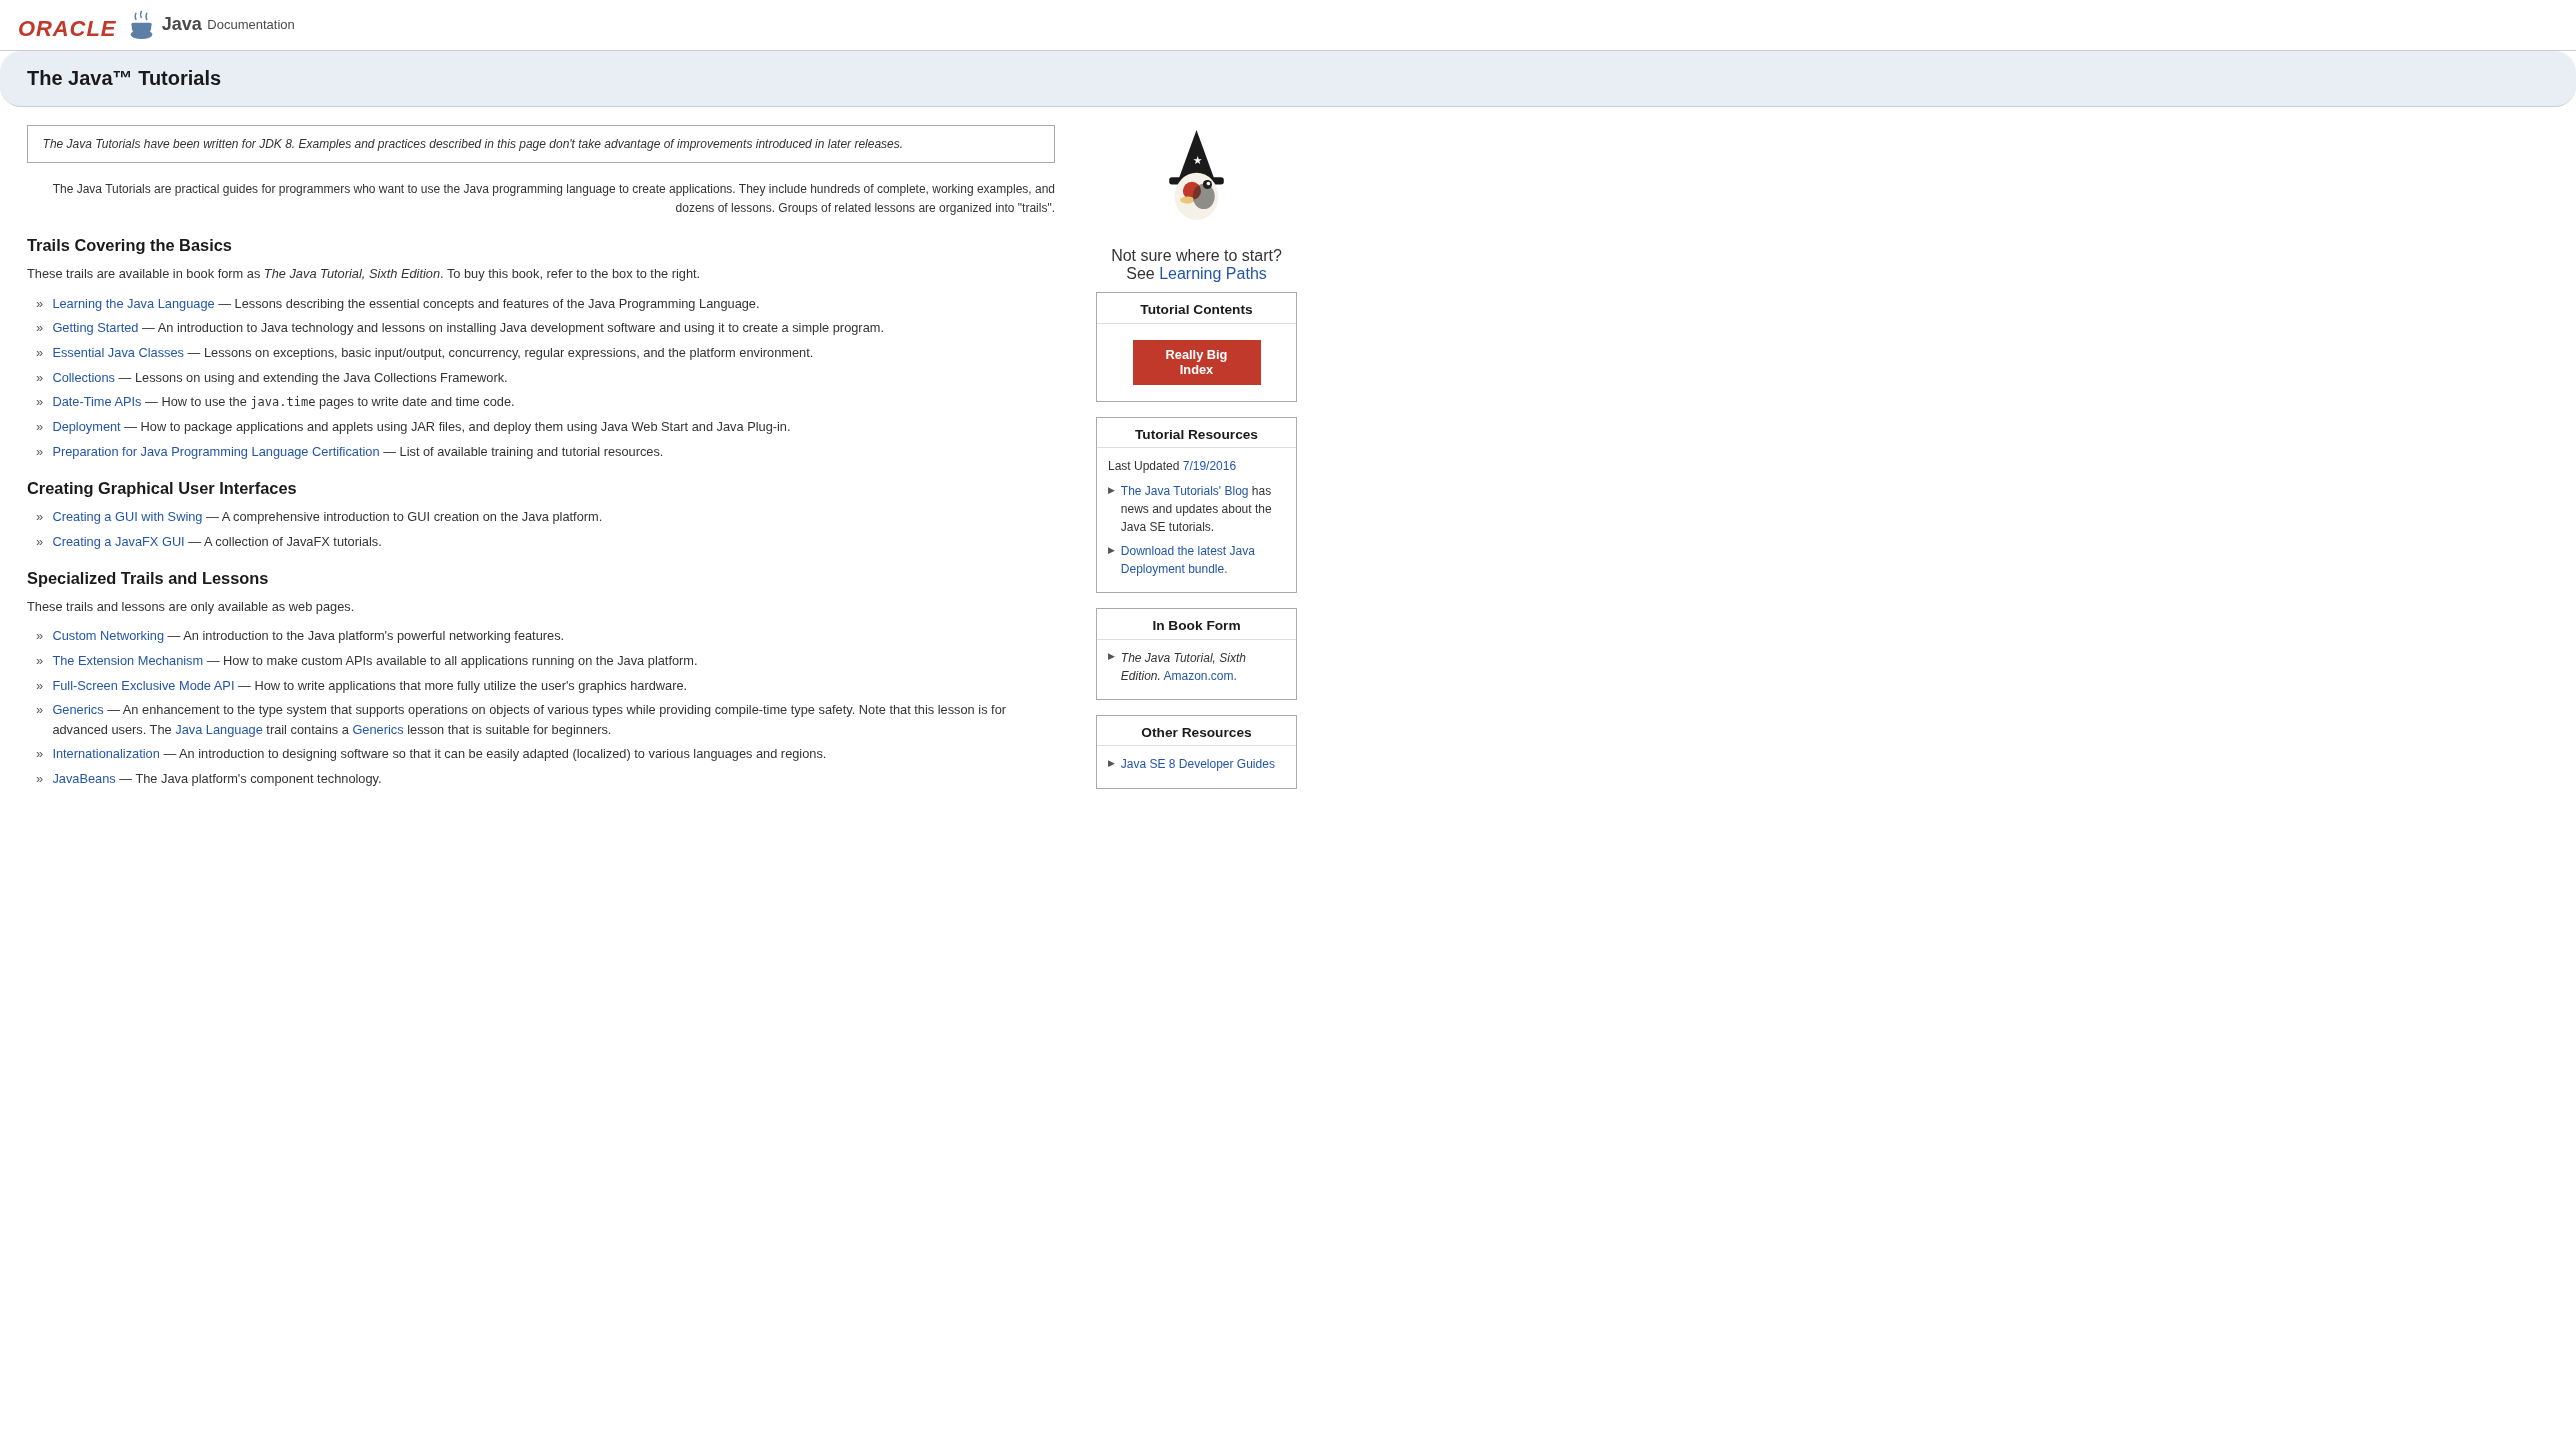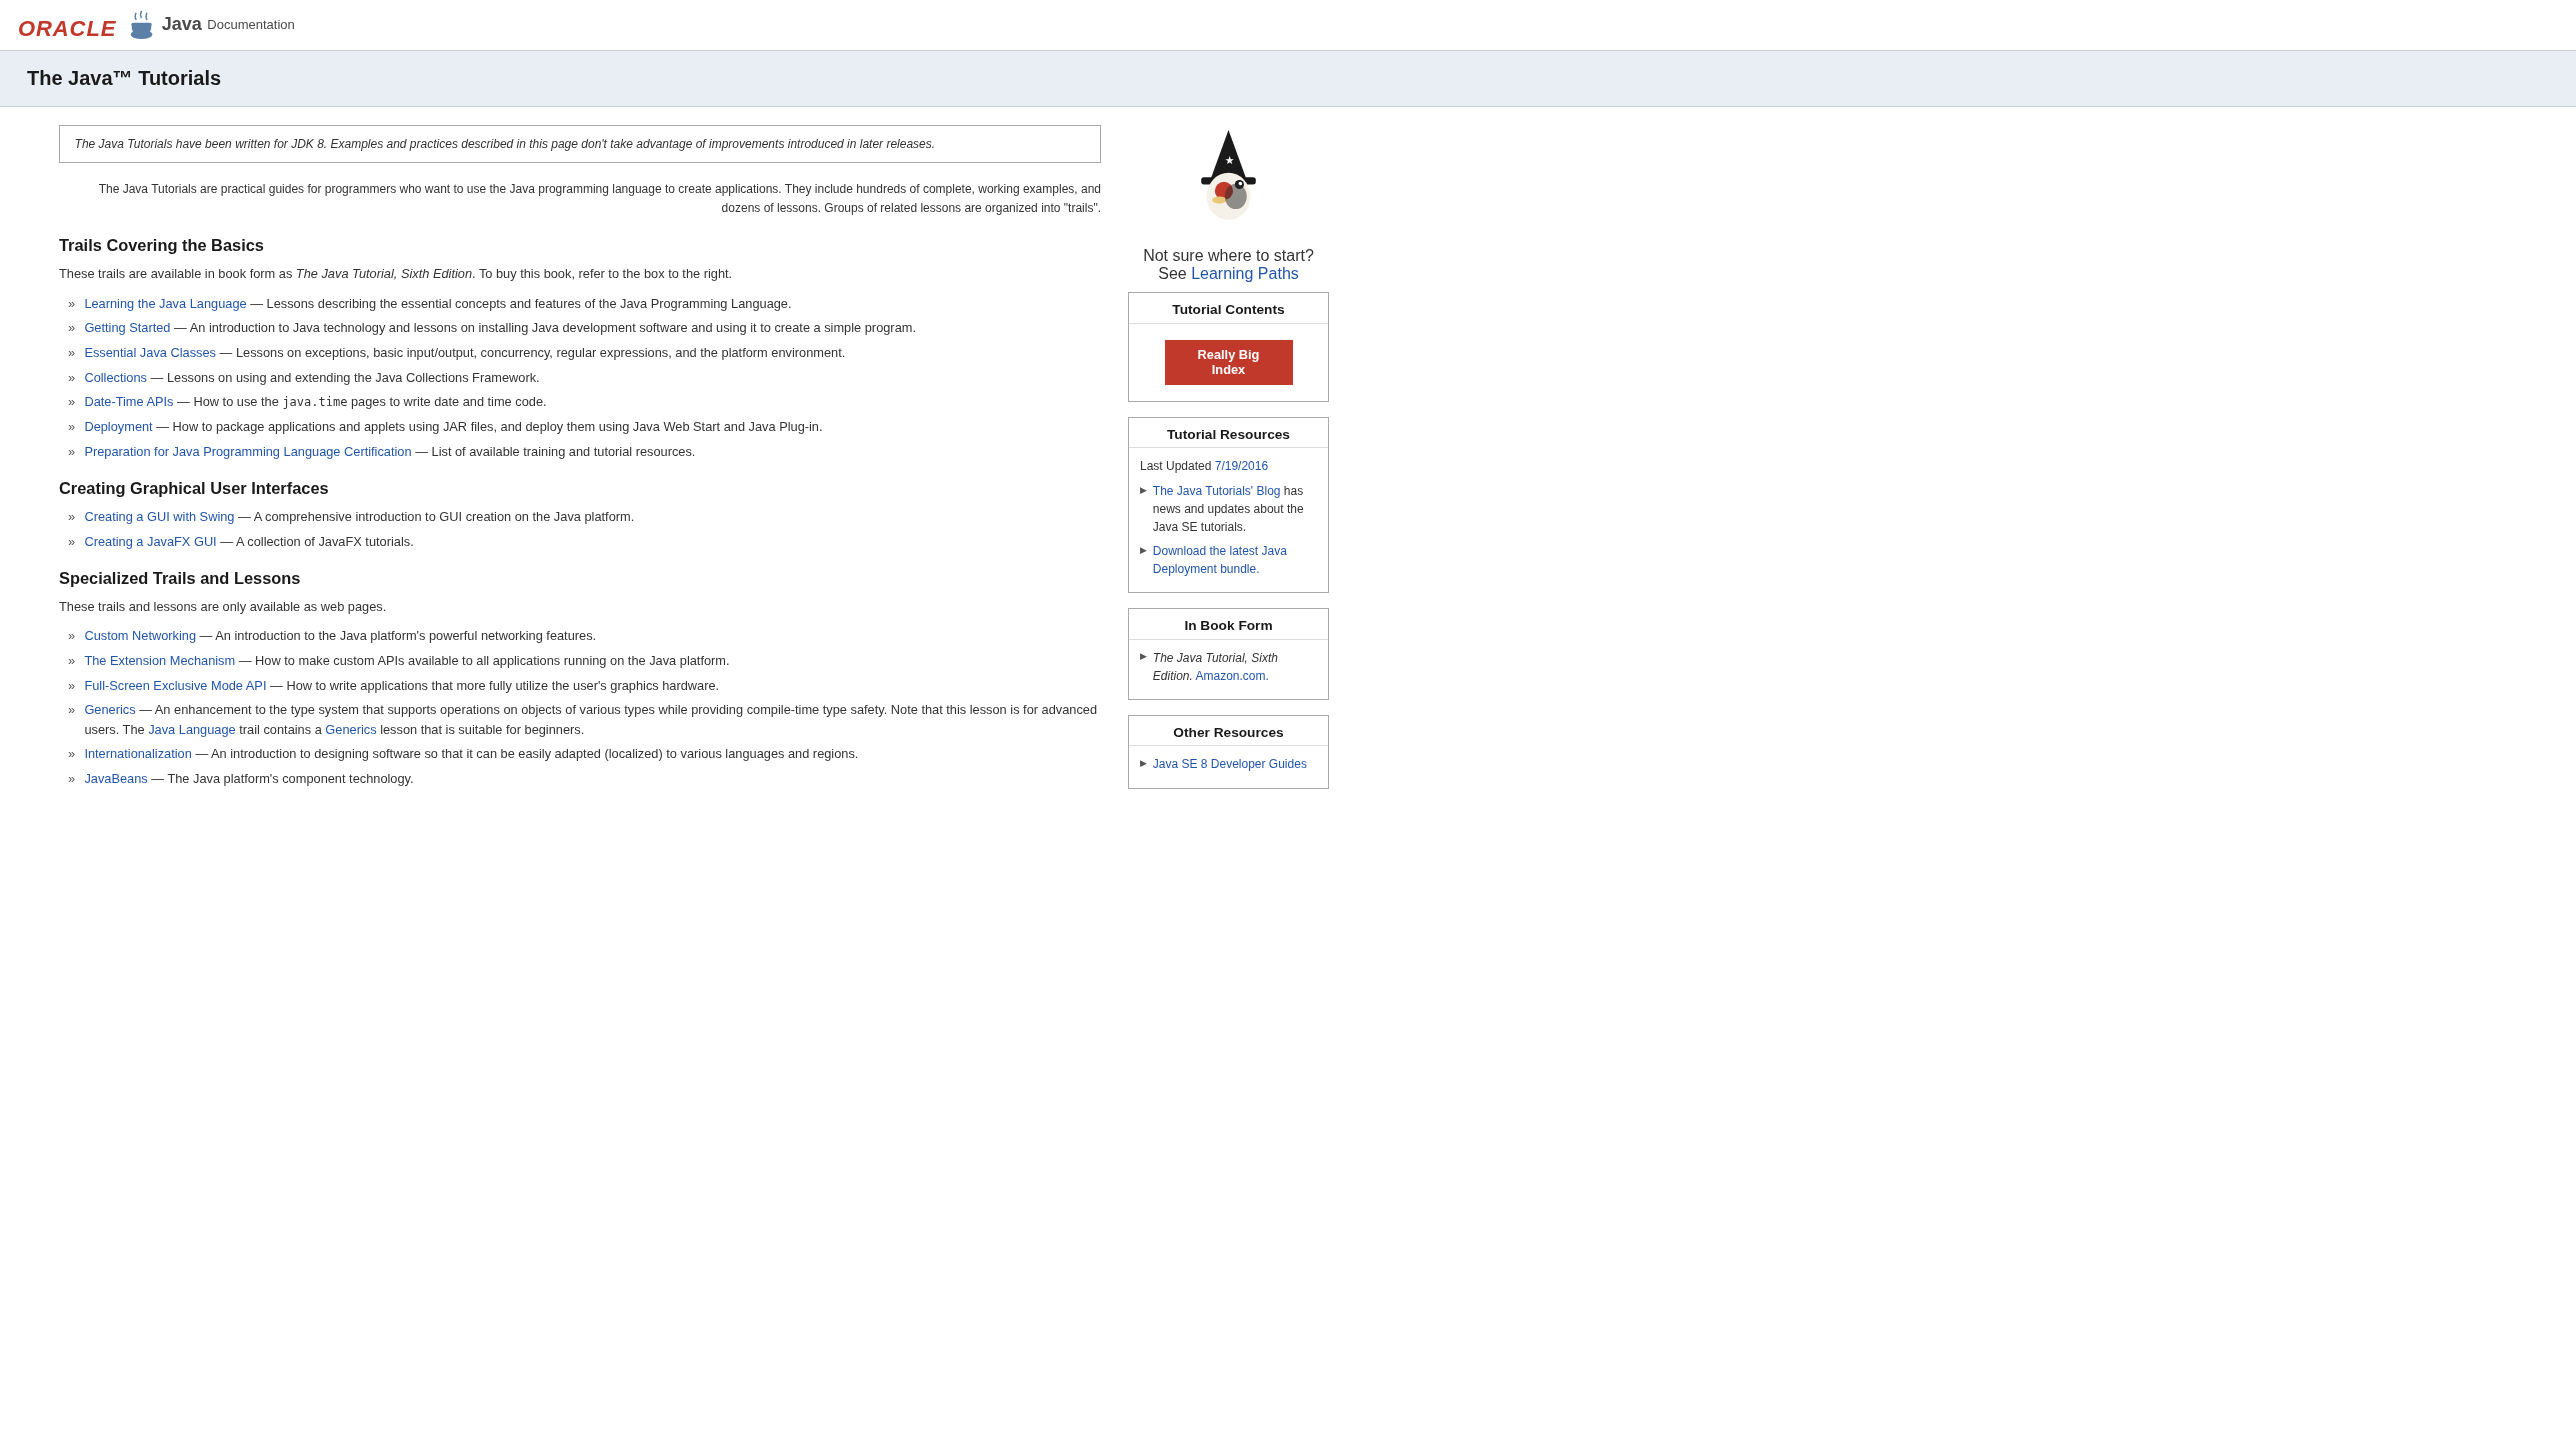--- a/index.html
+++ b/index.html
@@ -28,34 +28,34 @@
       color: #4a4a4a;
       font-size: 14.6px;
     }
 
     
     #page-title-bar {
       background: #e8eef4;
       padding: 16.4px 27px;
       border-bottom: 0.9px solid #c5d0db;
       margin-bottom: 18px;
+      border-radius: 21px;
     }
     #page-title-bar h1 {
       font-size: 20px;
       font-weight: bold;
       color: #1a1a1a;
     }
 
     
     #main-layout {
       display: flex;
-      gap: 0;
+      gap: 14px;
       padding: 0 27px;
       max-width: 1324px;
-      margin-left: 32px;
     }
 
     #content-area {
       flex: 1;
       padding-right: 27px;
     }
 
     #sidebar {
       width: 201px;
       flex-shrink: 0;

